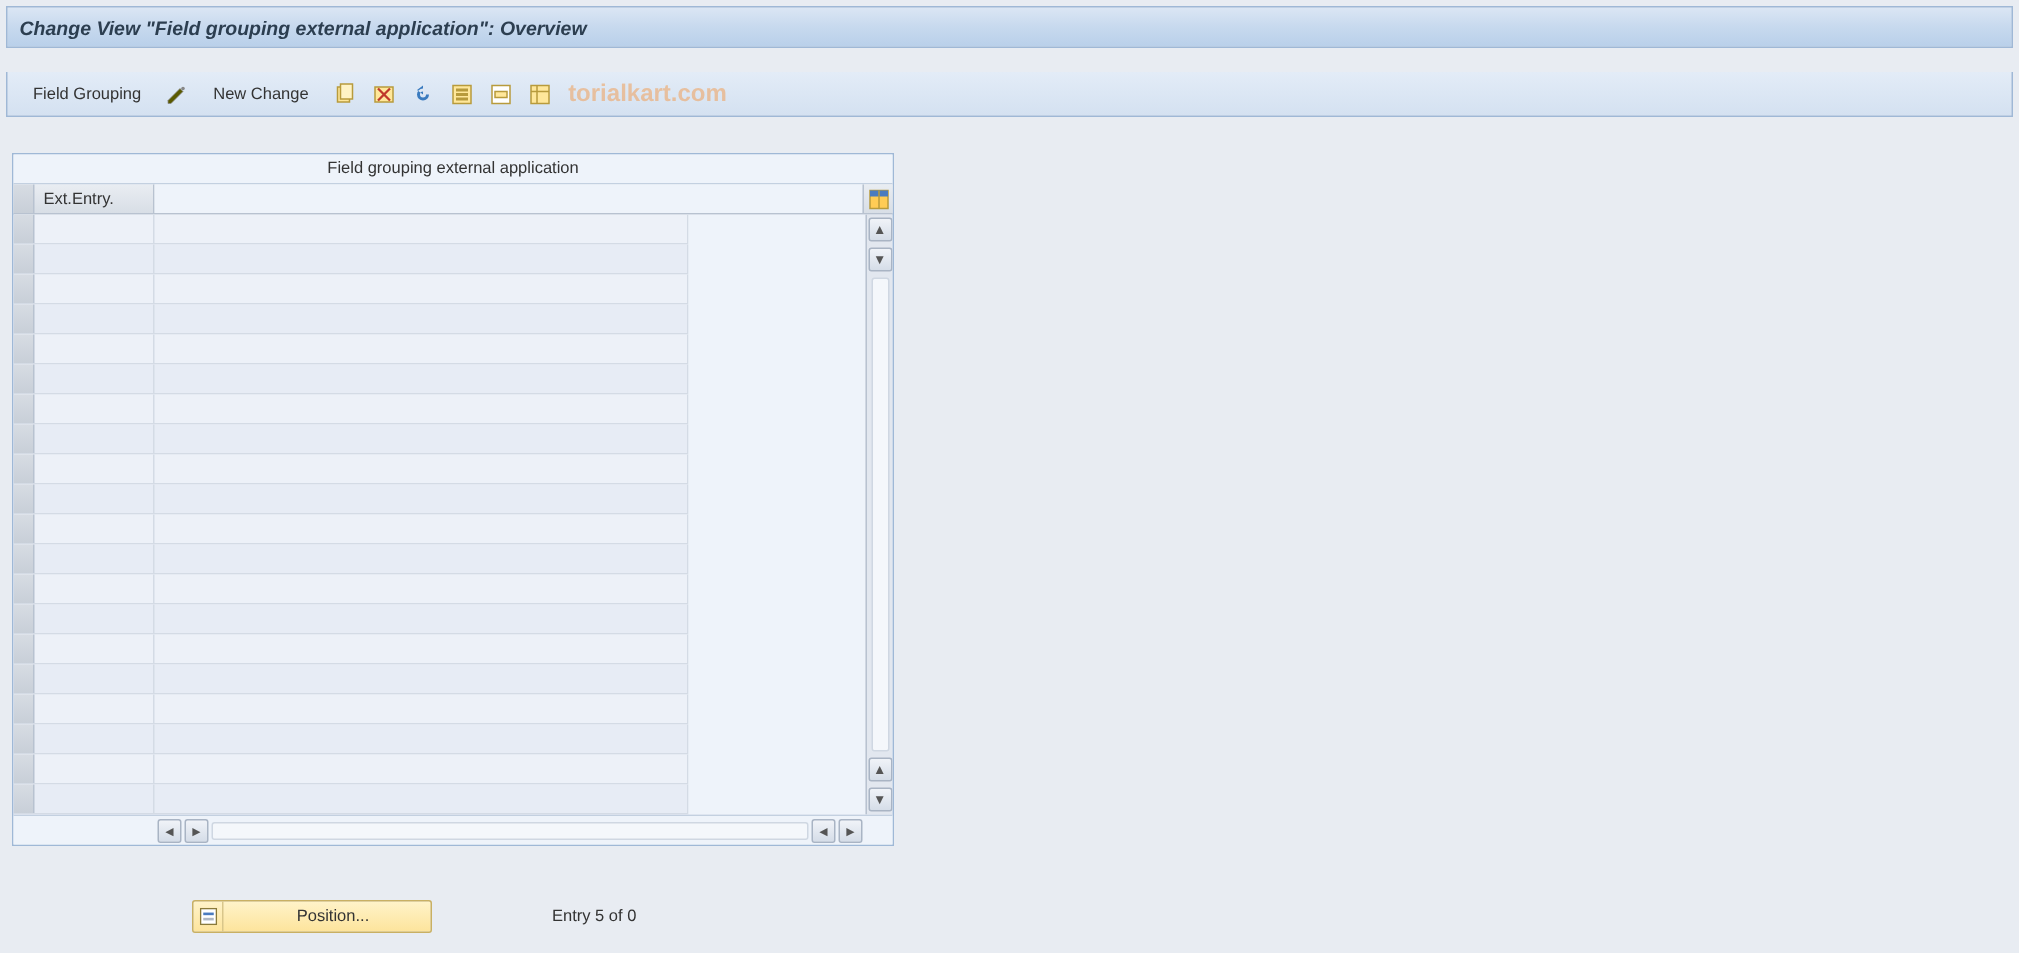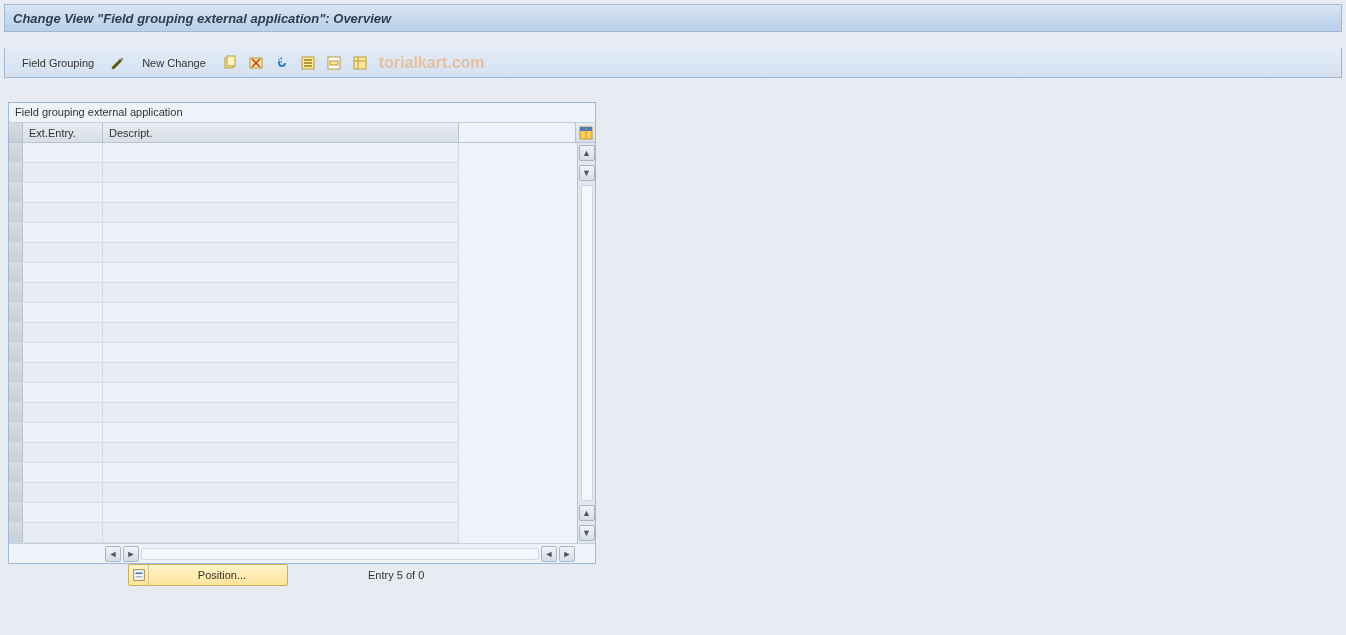--- a/index.html
+++ b/index.html
@@ -70,20 +70,21 @@
   }
 
   .content-area {
     padding: 8px;
     height: calc(635px - 62px);
   }
   .panel {
     width: 588px;
     border: 1px solid #9fb8d6;
     background: #eef3fa;
+    text-align: center;
   }
   .panel-title {
     height: 20px;
     padding: 3px 6px;
     font-size: 11px;
     color: #333;
     background: #eef3fa;
     border-bottom: 1px solid #c3d0e0;
   }
   .grid-header-row {
@@ -170,20 +171,21 @@
   }
   .hscroll-spacer-left { width: 94px; }
   .hscroll-area { flex:1; display:flex; align-items:center; gap:2px; padding:0 2px;}
   .hscroll-track{ flex:1; height:12px; background:#f4f7fb;border:1px solid #cfd7e2;border-radius:2px;}
   .hscroll-spacer-right { width: 18px; }
 
   .footer-row {
     display:flex;
     align-items:center;
     gap: 80px;
+    margin-top: 36px;
     padding-left: 120px;
   }
   .position-btn {
     height: 22px;
     width: 160px;
     background: linear-gradient(to bottom,#fff3c9 0%, #fde49c 100%);
     border: 1px solid #c9b063;
     border-radius: 2px;
     display:flex; align-items:center; gap:8px;
     cursor:pointer;
@@ -258,21 +260,20 @@
   <span class="watermark">torialkart.com</span>
 </div>
 
 <div class="content-area">
   <div class="panel">
     <div class="panel-title">Field grouping external application</div>
 
     <div class="grid-header-row">
       <div class="rowsel-hdr"></div>
       <div class="col-hdr col-ext">Ext.Entry.</div>
-      <div class="col-hdr col-desc">Descript.</div>
       <div class="spacer-col"></div>
       <div class="config-btn-cell">
         <svg class="icon16" viewBox="0 0 16 16">
             <rect x="2" y="2" width="12" height="12" fill="#ffcc55" stroke="#b89b3c"></rect>
             <rect x="2" y="2" width="12" height="4" fill="#4a7bbf"></rect>
             <line x1="8" y1="2" x2="8" y2="14" stroke="#b89b3c"></line>
           </svg>
       </div>
     </div>
 

